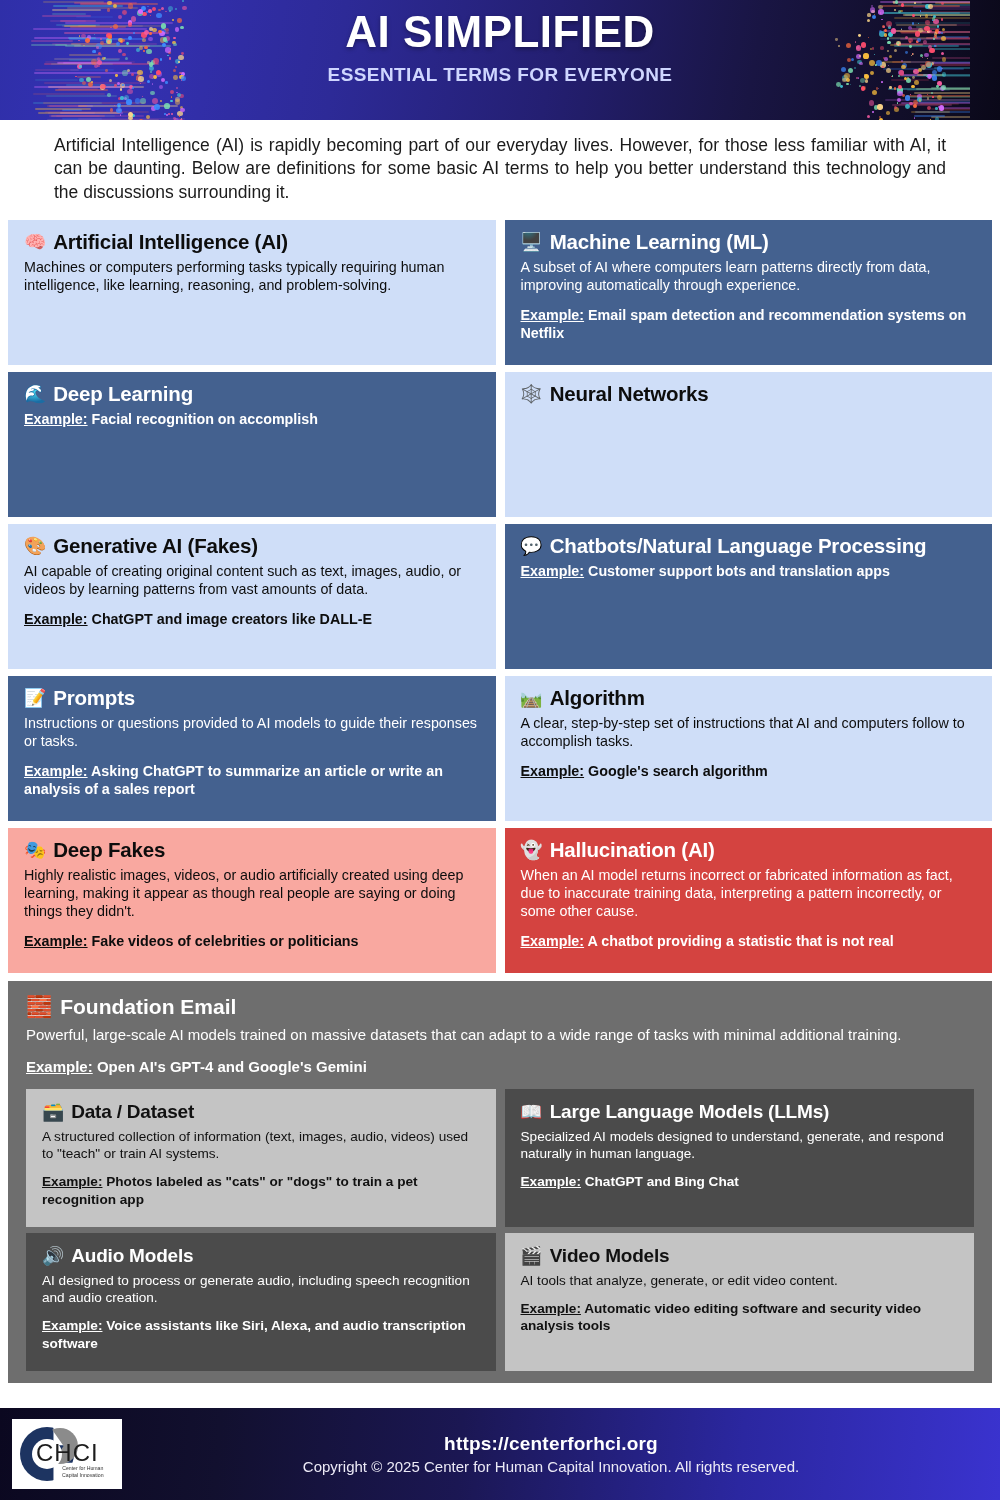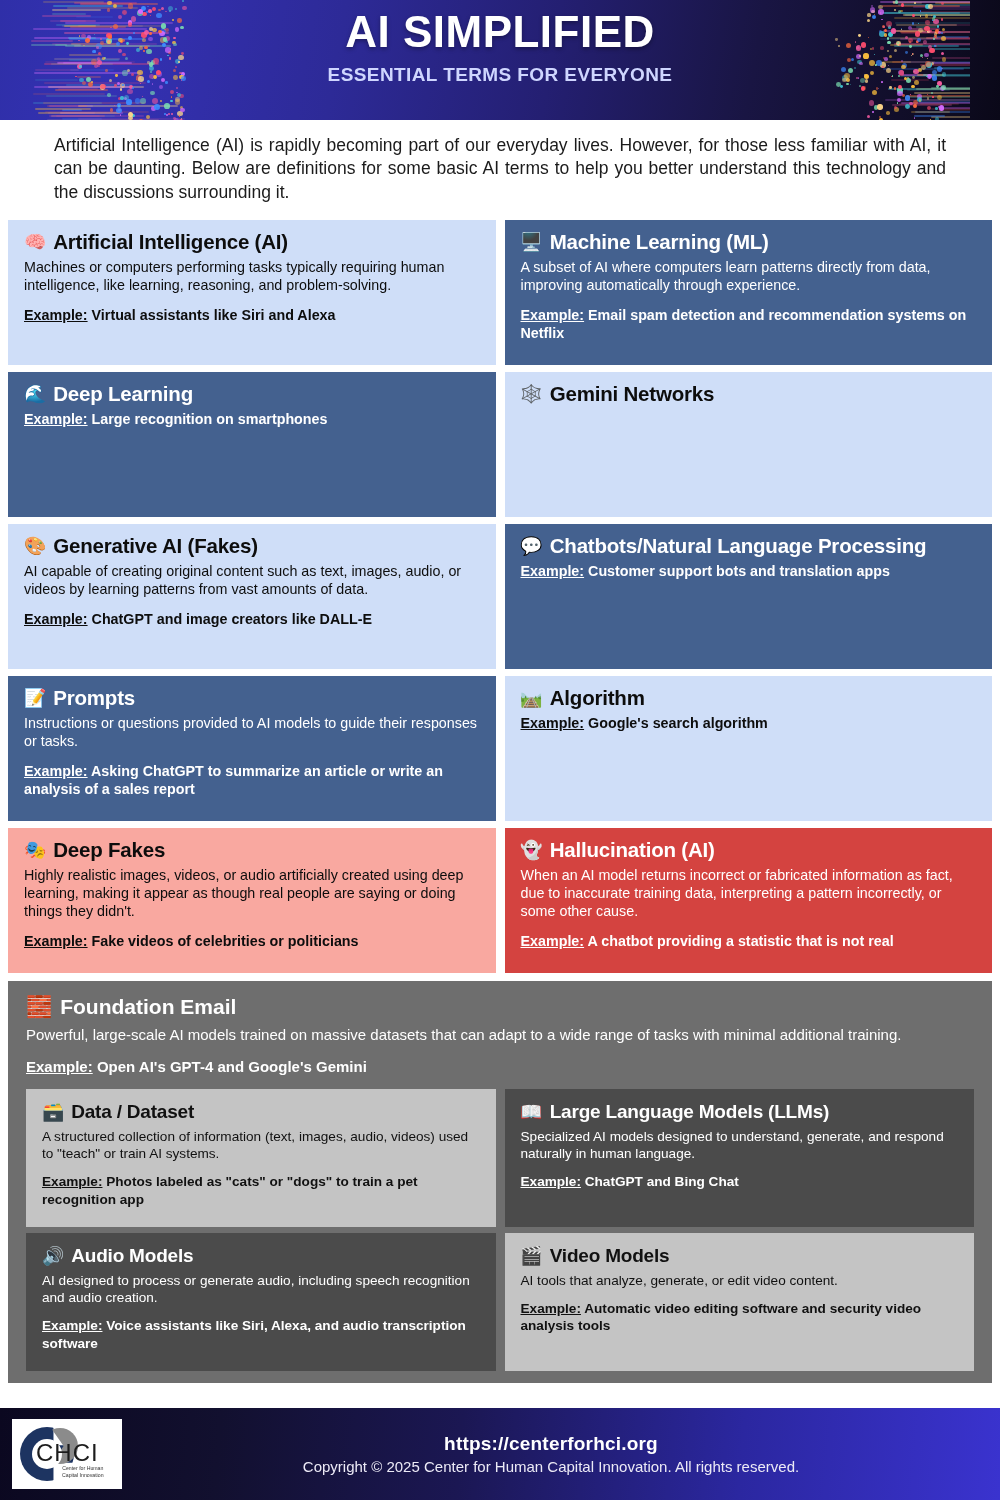--- a/index.html
+++ b/index.html
@@ -736,41 +736,40 @@
 
   <div class="intro">Artificial Intelligence (AI) is rapidly becoming part of our everyday lives. However, for those less familiar with AI, it can be daunting. Below are definitions for some basic AI terms to help you better understand this technology and the discussions surrounding it.</div>
 
   <div class="grid" id="grid">
       <div class="card light">
         <div class="card-title">
           <span class="emoji">🧠</span>
           <span>Artificial Intelligence (AI)</span>
         </div>
         <div class="card-def">Machines or computers performing tasks typically requiring human intelligence, like learning, reasoning, and problem-solving.</div>
-        <div class="card-ex"><span class="lab">Example:</span> <span>Virtual assistants like Siri and Alexa</span></div>
       </div>
       <div class="card dark">
         <div class="card-title">
           <span class="emoji">🖥️</span>
           <span>Machine Learning (ML)</span>
         </div>
         <div class="card-def">A subset of AI where computers learn patterns directly from data, improving automatically through experience.</div>
         <div class="card-ex"><span class="lab">Example:</span> <span>Email spam detection and recommendation systems on Netflix</span></div>
       </div>
       <div class="card dark">
         <div class="card-title">
           <span class="emoji">🌊</span>
           <span>Deep Learning</span>
         </div>
-        <div class="card-ex"><span class="lab">Example:</span> <span>Large recognition on smartphones</span></div>
+        <div class="card-ex"><span class="lab">Example:</span> <span>Facial recognition on accomplish</span></div>
       </div>
       <div class="card light">
         <div class="card-title">
           <span class="emoji">🕸️</span>
-          <span>Gemini Networks</span>
+          <span>Neural Networks</span>
         </div>
       </div>
       <div class="card light">
         <div class="card-title">
           <span class="emoji">🎨</span>
           <span>Generative AI (Fakes)</span>
         </div>
         <div class="card-def">AI capable of creating original content such as text, images, audio, or videos by learning patterns from vast amounts of data.</div>
         <div class="card-ex"><span class="lab">Example:</span> <span>ChatGPT and image creators like DALL-E</span></div>
       </div>
@@ -787,20 +786,21 @@
           <span>Prompts</span>
         </div>
         <div class="card-def">Instructions or questions provided to AI models to guide their responses or tasks.</div>
         <div class="card-ex"><span class="lab">Example:</span> <span>Asking ChatGPT to summarize an article or write an analysis of a sales report</span></div>
       </div>
       <div class="card light">
         <div class="card-title">
           <span class="emoji">🛤️</span>
           <span>Algorithm</span>
         </div>
+        <div class="card-def">A clear, step-by-step set of instructions that AI and computers follow to accomplish tasks.</div>
         <div class="card-ex"><span class="lab">Example:</span> <span>Google's search algorithm</span></div>
       </div>
       <div class="card pink">
         <div class="card-title">
           <span class="emoji">🎭</span>
           <span>Deep Fakes</span>
         </div>
         <div class="card-def">Highly realistic images, videos, or audio artificially created using deep learning, making it appear as though real people are saying or doing things they didn't.</div>
         <div class="card-ex"><span class="lab">Example:</span> <span>Fake videos of celebrities or politicians</span></div>
       </div>

